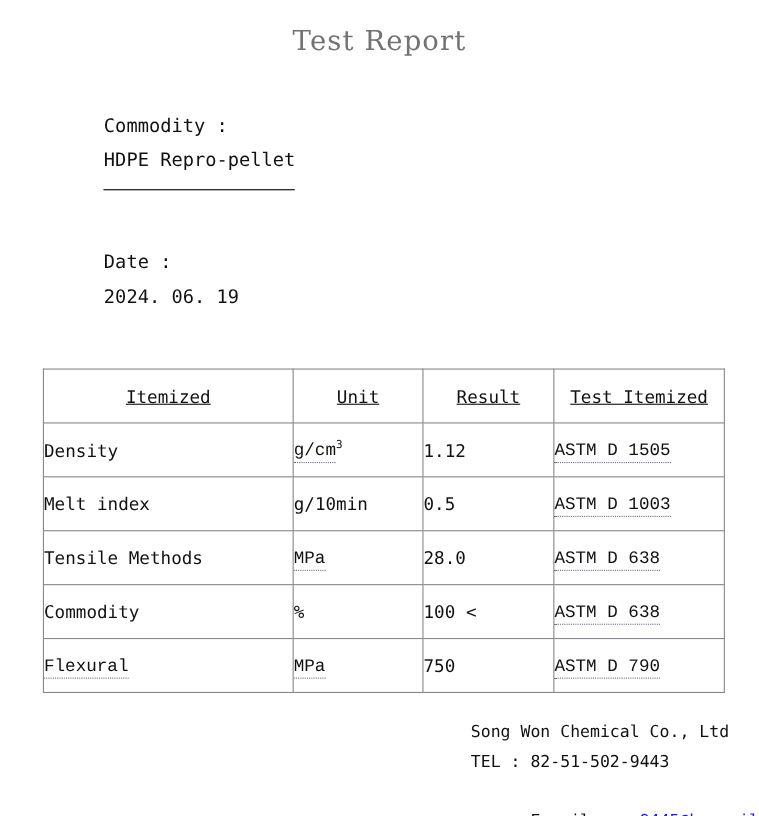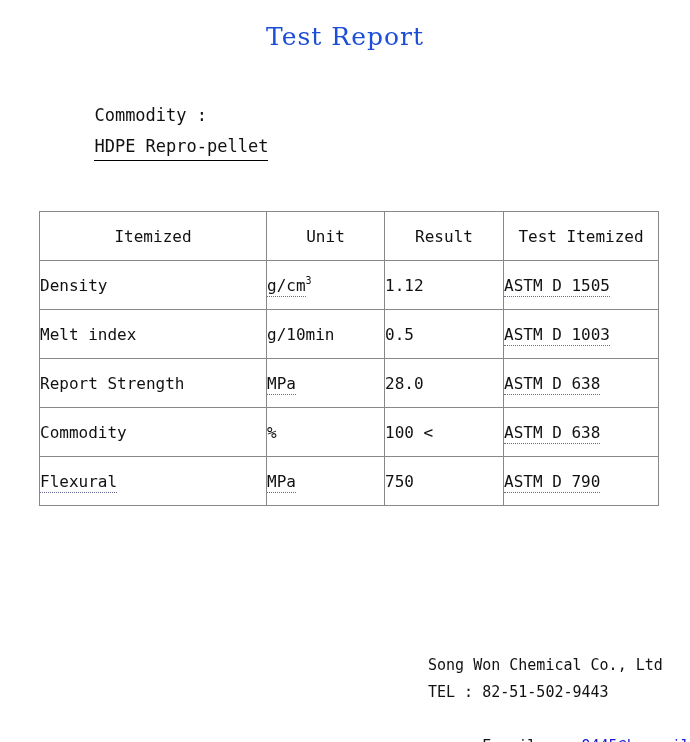--- a/index.html
+++ b/index.html
@@ -21,40 +21,40 @@
     height: 742px;
     box-sizing: border-box;
   }
   .title {
     text-align: center;
     font-family: "DejaVu Serif", "Liberation Serif", serif;
     font-size: 25px;
     letter-spacing: 1px;
     margin-top: 22px;
     margin-bottom: 18px;
-    color: #1d4ed8;
+    color: #737373;
   }
   .meta {
     margin-left: 33px;
     font-size: 17px;
     line-height: 31px;
     color: #111;
   }
   .meta .line {
     white-space: pre;
   }
   .meta .label {
     display: inline;
   }
   .meta .value {
     display: inline;
   }
   .underline-commodity {
     border-bottom: 1px solid #000;
-    padding-bottom: 4px;
+    padding-bottom: 16px;
   }
   table.report {
     border-collapse: collapse;
     margin-left: 39px;
     margin-top: 18px;
     width: 615px;
     table-layout: fixed;
   }
   table.report th, table.report td {
     border: 1px solid #888;
@@ -73,31 +73,33 @@
   }
   th.col-result, td.c-result {
     width: 118px;
   }
   th.col-methods, td.c-methods {
     width: 154px;
   }
   thead th {
     text-align: center;
     font-size: 17px;
+    text-decoration: underline;
   }
   td.c-unit, td.c-result, td.c-methods {
     text-align: left;
     padding-left: 12px;
   }
   td.c-itemized {
     text-align: left;
   }
   .squiggle {
     border-bottom: 1px dotted #6a6a9a;
     padding-bottom: 1px;
+    font-family: Liberation Mono, monospace;
   }
   .signature {
     position: absolute;
     left: 428px;
     top: 630px;
     font-size: 15px;
     line-height: 27px;
     color: #111;
   }
   .signature .sig-line {
@@ -117,20 +119,24 @@
 
 <div class="page">
 
   <div class="title">Test Report</div>
 
   <div class="meta">
     <div class="line">
       <span class="label">Commodity :</span>
       <span class="value underline-commodity">HDPE Repro-pellet</span>
     </div>
+    <div class="line">
+      <span class="label">Date :</span>
+      <span class="value">2024. 06. 19</span>
+    </div>
   </div>
 
   <table class="report">
     <thead>
       <tr>
         <th class="col-itemized">Itemized</th>
         <th class="col-unit">Unit</th>
         <th class="col-result">Result</th>
         <th class="col-methods">Test Itemized</th>
       </tr>
@@ -142,21 +148,21 @@
         <td class="c-result">1.12</td>
         <td class="c-methods"><span class="squiggle">ASTM D 1505</span></td>
       </tr>
       <tr>
         <td class="c-itemized">Melt index</td>
         <td class="c-unit"><span>g/10min</span></td>
         <td class="c-result">0.5</td>
         <td class="c-methods"><span class="squiggle">ASTM D 1003</span></td>
       </tr>
       <tr>
-        <td class="c-itemized">Report Strength</td>
+        <td class="c-itemized">Tensile Methods</td>
         <td class="c-unit"><span class="squiggle">MPa</span></td>
         <td class="c-result">28.0</td>
         <td class="c-methods"><span class="squiggle">ASTM D 638</span></td>
       </tr>
       <tr>
         <td class="c-itemized">Commodity</td>
         <td class="c-unit"><span>%</span></td>
         <td class="c-result">100 &lt;</td>
         <td class="c-methods"><span class="squiggle">ASTM D 638</span></td>
       </tr>

